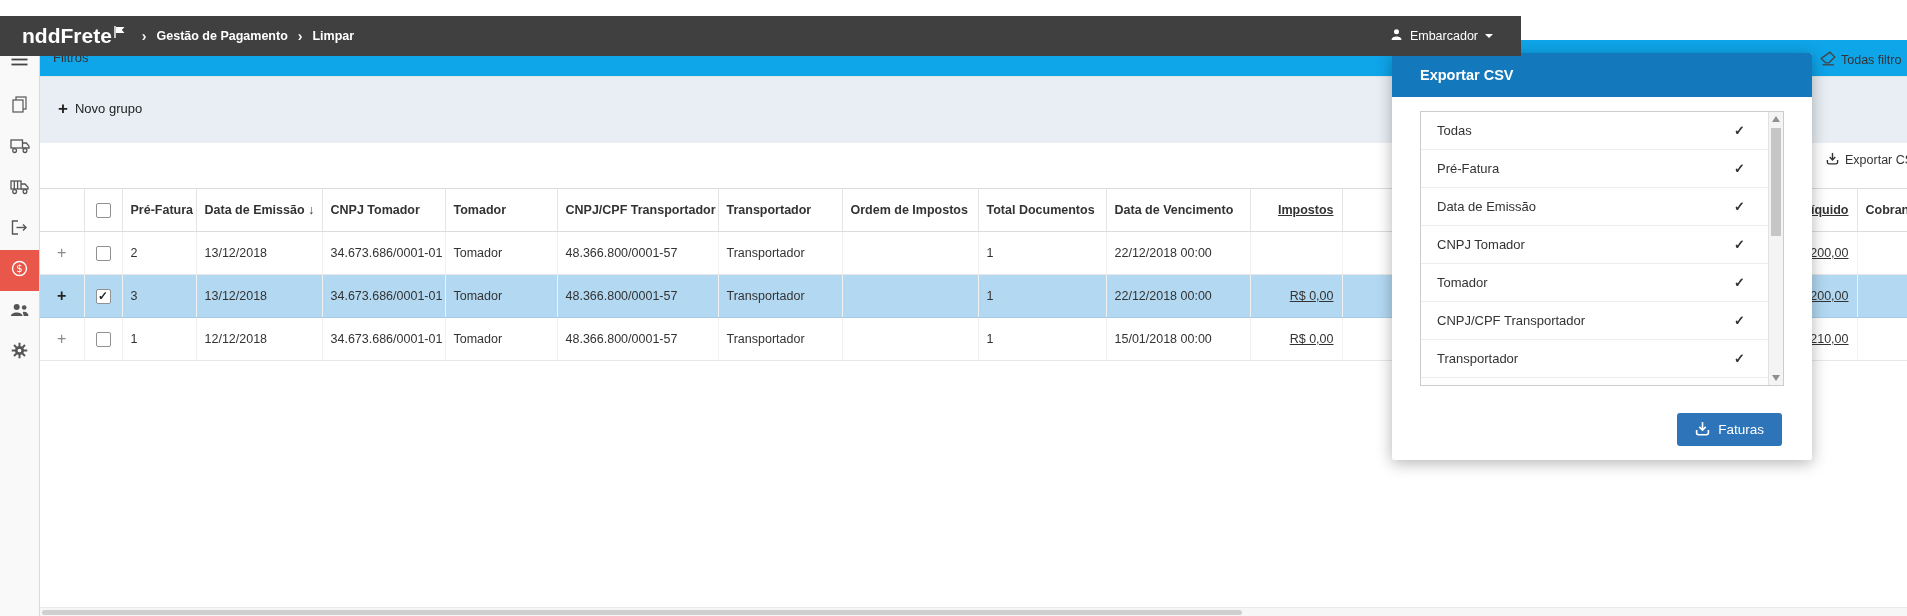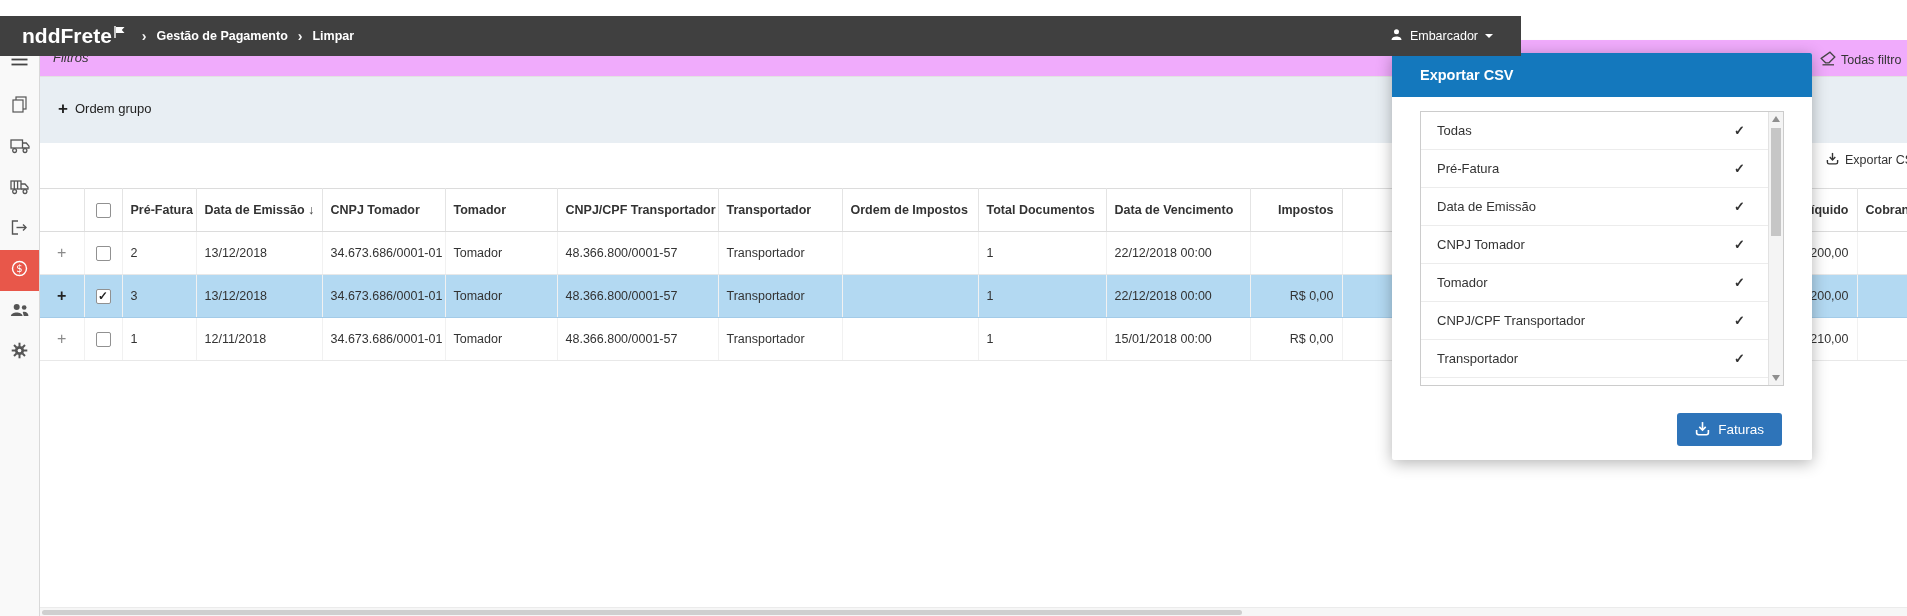--- a/index.html
+++ b/index.html
@@ -23,21 +23,21 @@
   
   .sidebar { position:absolute; left:0; top:40px; width:40px; height:576px;
              background:#f9f9f9; border-right:1px solid #d9d9d9; z-index:25; }
   .sb-item { width:39px; height:41px; display:flex; align-items:center;
              justify-content:center; color:#555; cursor:pointer; }
   .sb-menu { position:absolute; top:46px; left:0; }
   .sb-item.selected { background:#e8574a; color:#fff; }
 
   
   .filters-bar { position:absolute; left:40px; top:40px; width:1867px; height:37px;
-                 background:#f0abfc; border-bottom:1px solid #e2e2e2;font-style:italic; }
+                 background:#0ea5e9; border-bottom:1px solid #e2e2e2; }
   .filters-title { position:absolute; left:13px; top:10px; font-size:13px; color:#333; }
   .clear-filter { position:absolute; left:1820px; top:51px; display:flex; align-items:center;
                   gap:5px; font-size:12.5px; color:#333; cursor:pointer; white-space:nowrap; z-index:5; }
   .group-bar { position:absolute; left:40px; top:77px; width:1867px; height:66px;
                background:#e8eef3; }
   .new-group { position:absolute; left:18px; top:23px; display:flex; align-items:center;
                gap:7px; font-size:13px; color:#222; cursor:pointer; }
   .plus { font-size:17px; font-weight:bold; line-height:1; }
   .table-toolbar-export { position:absolute; left:1826px; top:152px; display:flex;
                           align-items:center; gap:6px; font-size:12.5px; color:#333;
@@ -49,21 +49,21 @@
   th { height:43px; font-size:12.5px; font-weight:bold; color:#333; text-align:left;
        padding:0 8px; background:#fff; border-top:1px solid #dcdcdc;
        border-bottom:1px solid #dcdcdc; border-right:1px solid #e4e4e4;
        white-space:nowrap; overflow:hidden; cursor:pointer; }
   td { height:43px; font-size:12.5px; color:#333; padding:0 8px; background:#fff;
        border-bottom:1px solid #e8e8e8; border-right:1px solid #f1f1f1;
        white-space:nowrap; overflow:hidden; }
   tr.selected td { background:#b3d9f2; border-bottom-color:#a3cbe8; }
   .c-exp, td.c-exp { text-align:center; padding:0; }
   .c-cb,  td.c-cb  { text-align:center; padding:0; }
-  .num-r { text-align:right; }
+  .num-r { text-align:right;text-decoration:underline; }
   .expand { font-size:16px; color:#8a8a8a; cursor:pointer; }
   tr.selected .expand { color:#222; font-weight:bold; }
   .sort { font-weight:bold; color:#444; }
   .cb { display:inline-block; width:15px; height:15px; background:#fff;
         border:1px solid #919191; border-radius:2px; vertical-align:middle;
         line-height:13px; text-align:center; font-size:12px; font-weight:bold;
         color:#222; cursor:pointer; }
 
   
   .modal { position:absolute; left:1392px; top:53px; width:420px; height:407px;
@@ -228,21 +228,21 @@
         <path d="M10 1.2 L14.8 6 L9 11.8 H5.6 L1.2 7.4 Z"></path>
         <line x1="2.5" y1="13.8" x2="14" y2="13.8"></line>
       </svg>
   </span>
   <span>Todas filtro</span>
 </div>
 
 <div class="group-bar">
   <div class="new-group">
     <span class="plus">+</span>
-    <span>Ordem grupo</span>
+    <span>Novo grupo</span>
   </div>
 </div>
 
 <div class="table-toolbar-export">
   <span>
     <svg width="13" height="13" viewBox="0 0 14 14" fill="none" stroke="#333" stroke-width="1.5">
         <path d="M7 1 V8"></path>
         <path d="M4 5.5 7 8.5 10 5.5"></path>
         <path d="M1.5 8.5 V11 a1.8 1.8 0 0 0 1.8 1.8 h7.4 a1.8 1.8 0 0 0 1.8-1.8 V8.5"></path>
       </svg>
@@ -320,21 +320,21 @@
       <td>22/12/2018 00:00</td>
       <td class="num-r">R$ 0,00</td>
       <td></td>
       <td class="num-r">R$ 200,00</td>
       <td></td>
     </tr>
     <tr>
       <td class="c-exp"><span class="expand">+</span></td>
       <td class="c-cb"><span class="cb"></span></td>
       <td>1</td>
-      <td>12/11/2018</td>
+      <td>12/12/2018</td>
       <td>34.673.686/0001-01</td>
       <td>Tomador</td>
       <td>48.366.800/0001-57</td>
       <td>Transportador</td>
       <td></td>
       <td>1</td>
       <td>15/01/2018 00:00</td>
       <td class="num-r">R$ 0,00</td>
       <td></td>
       <td class="num-r">R$ 210,00</td>

